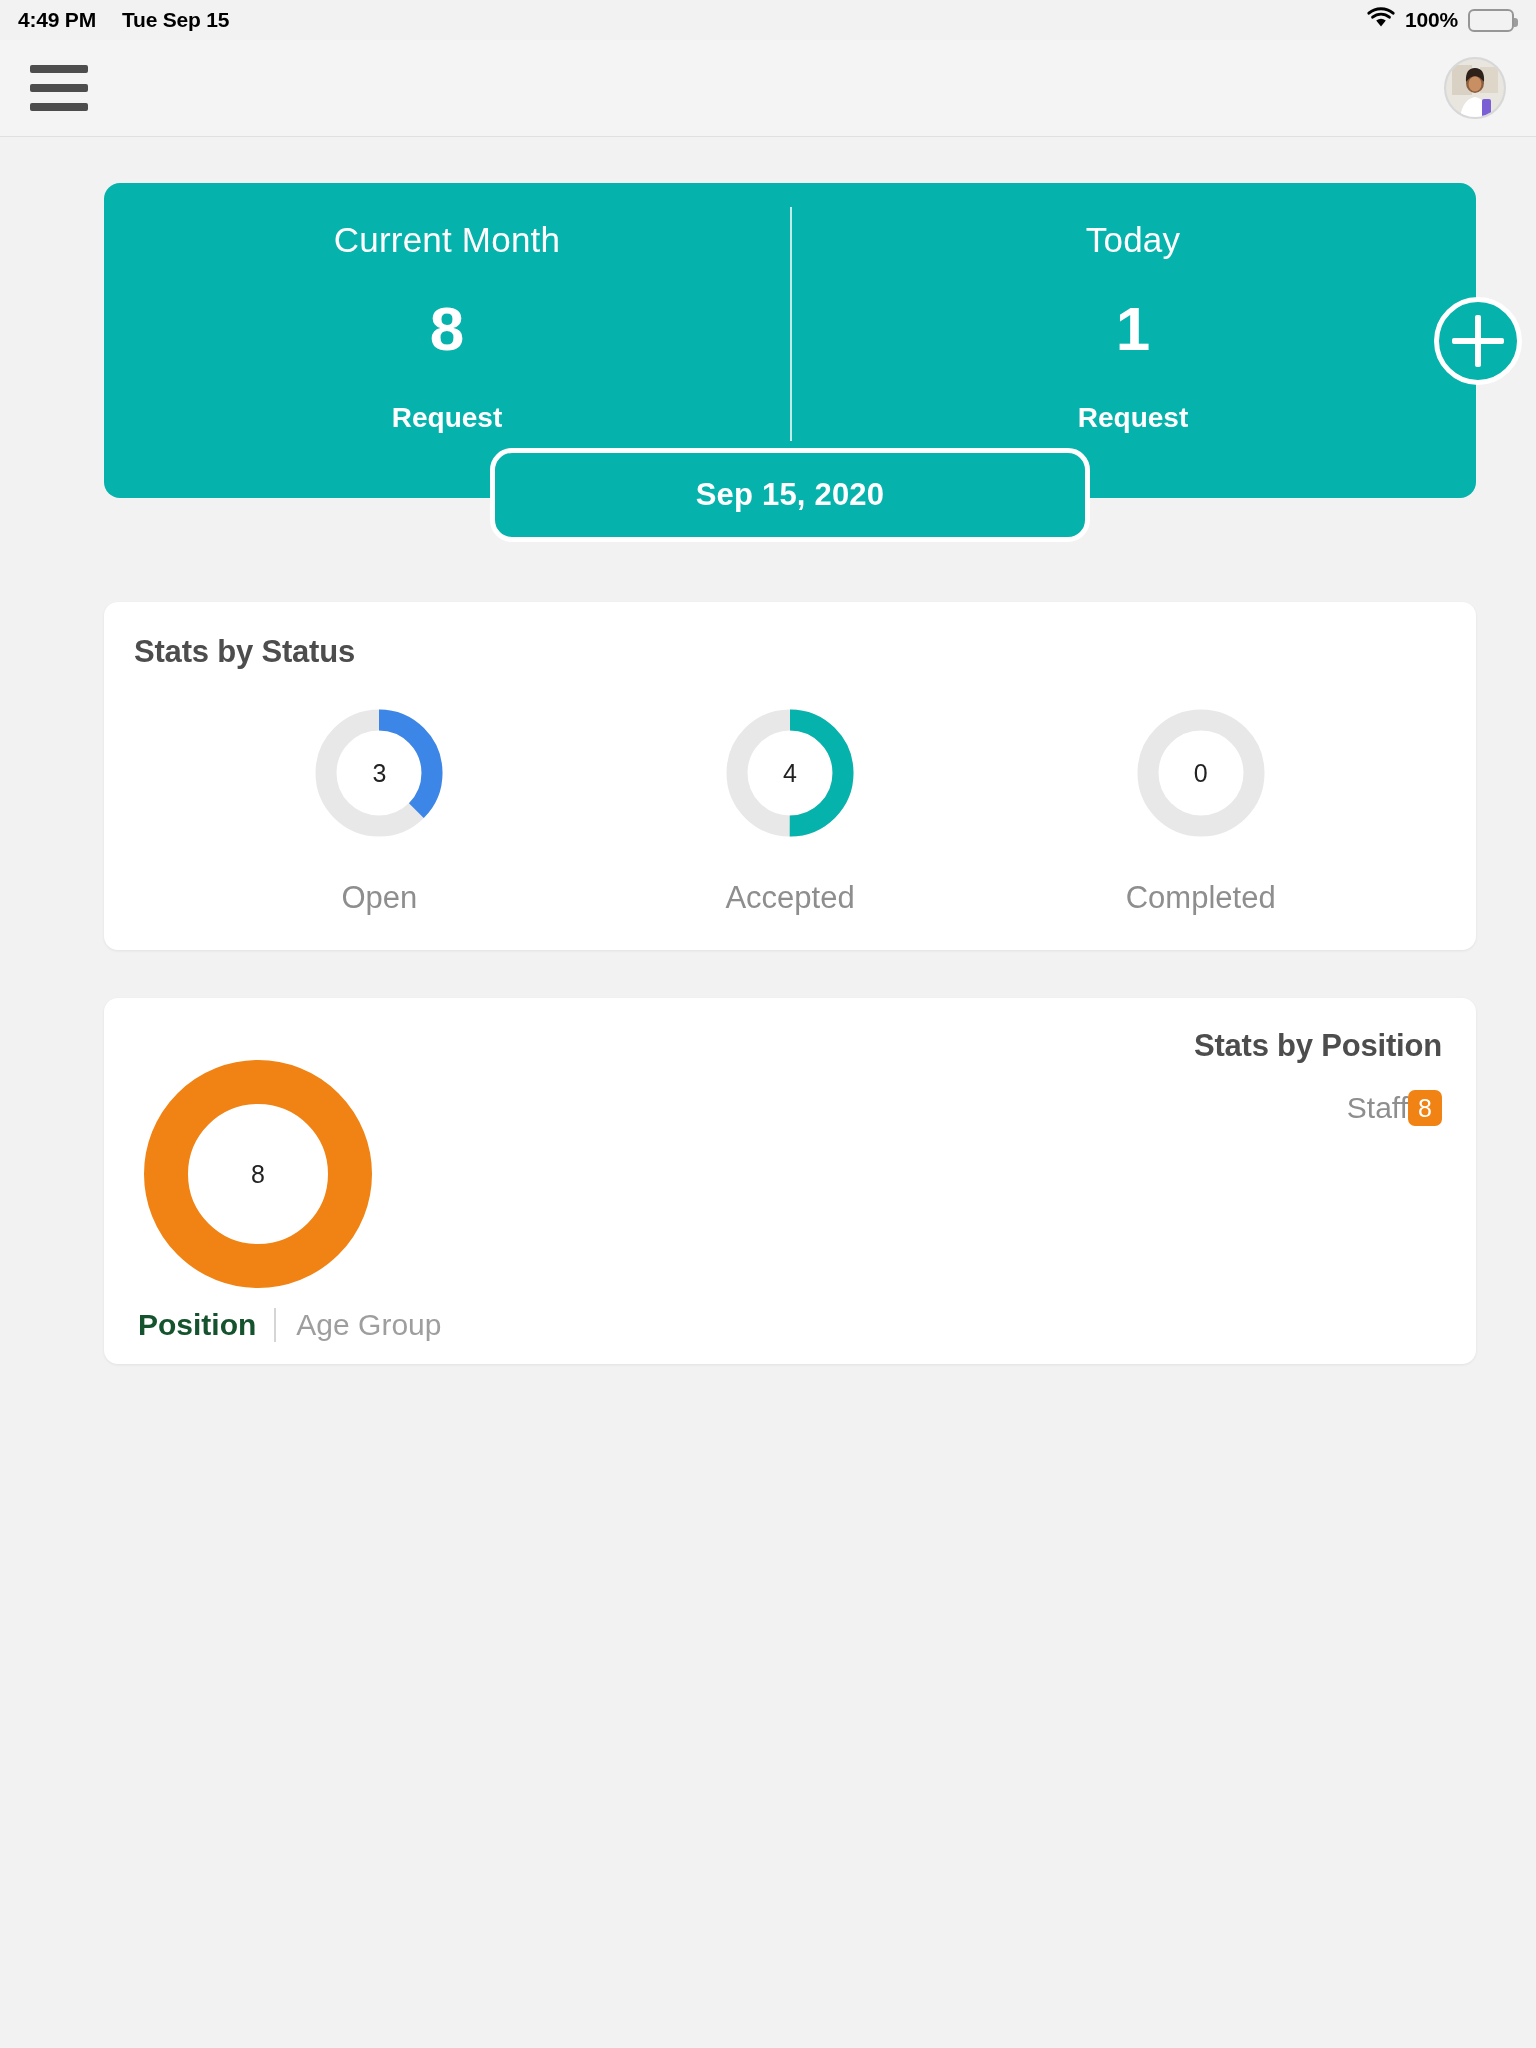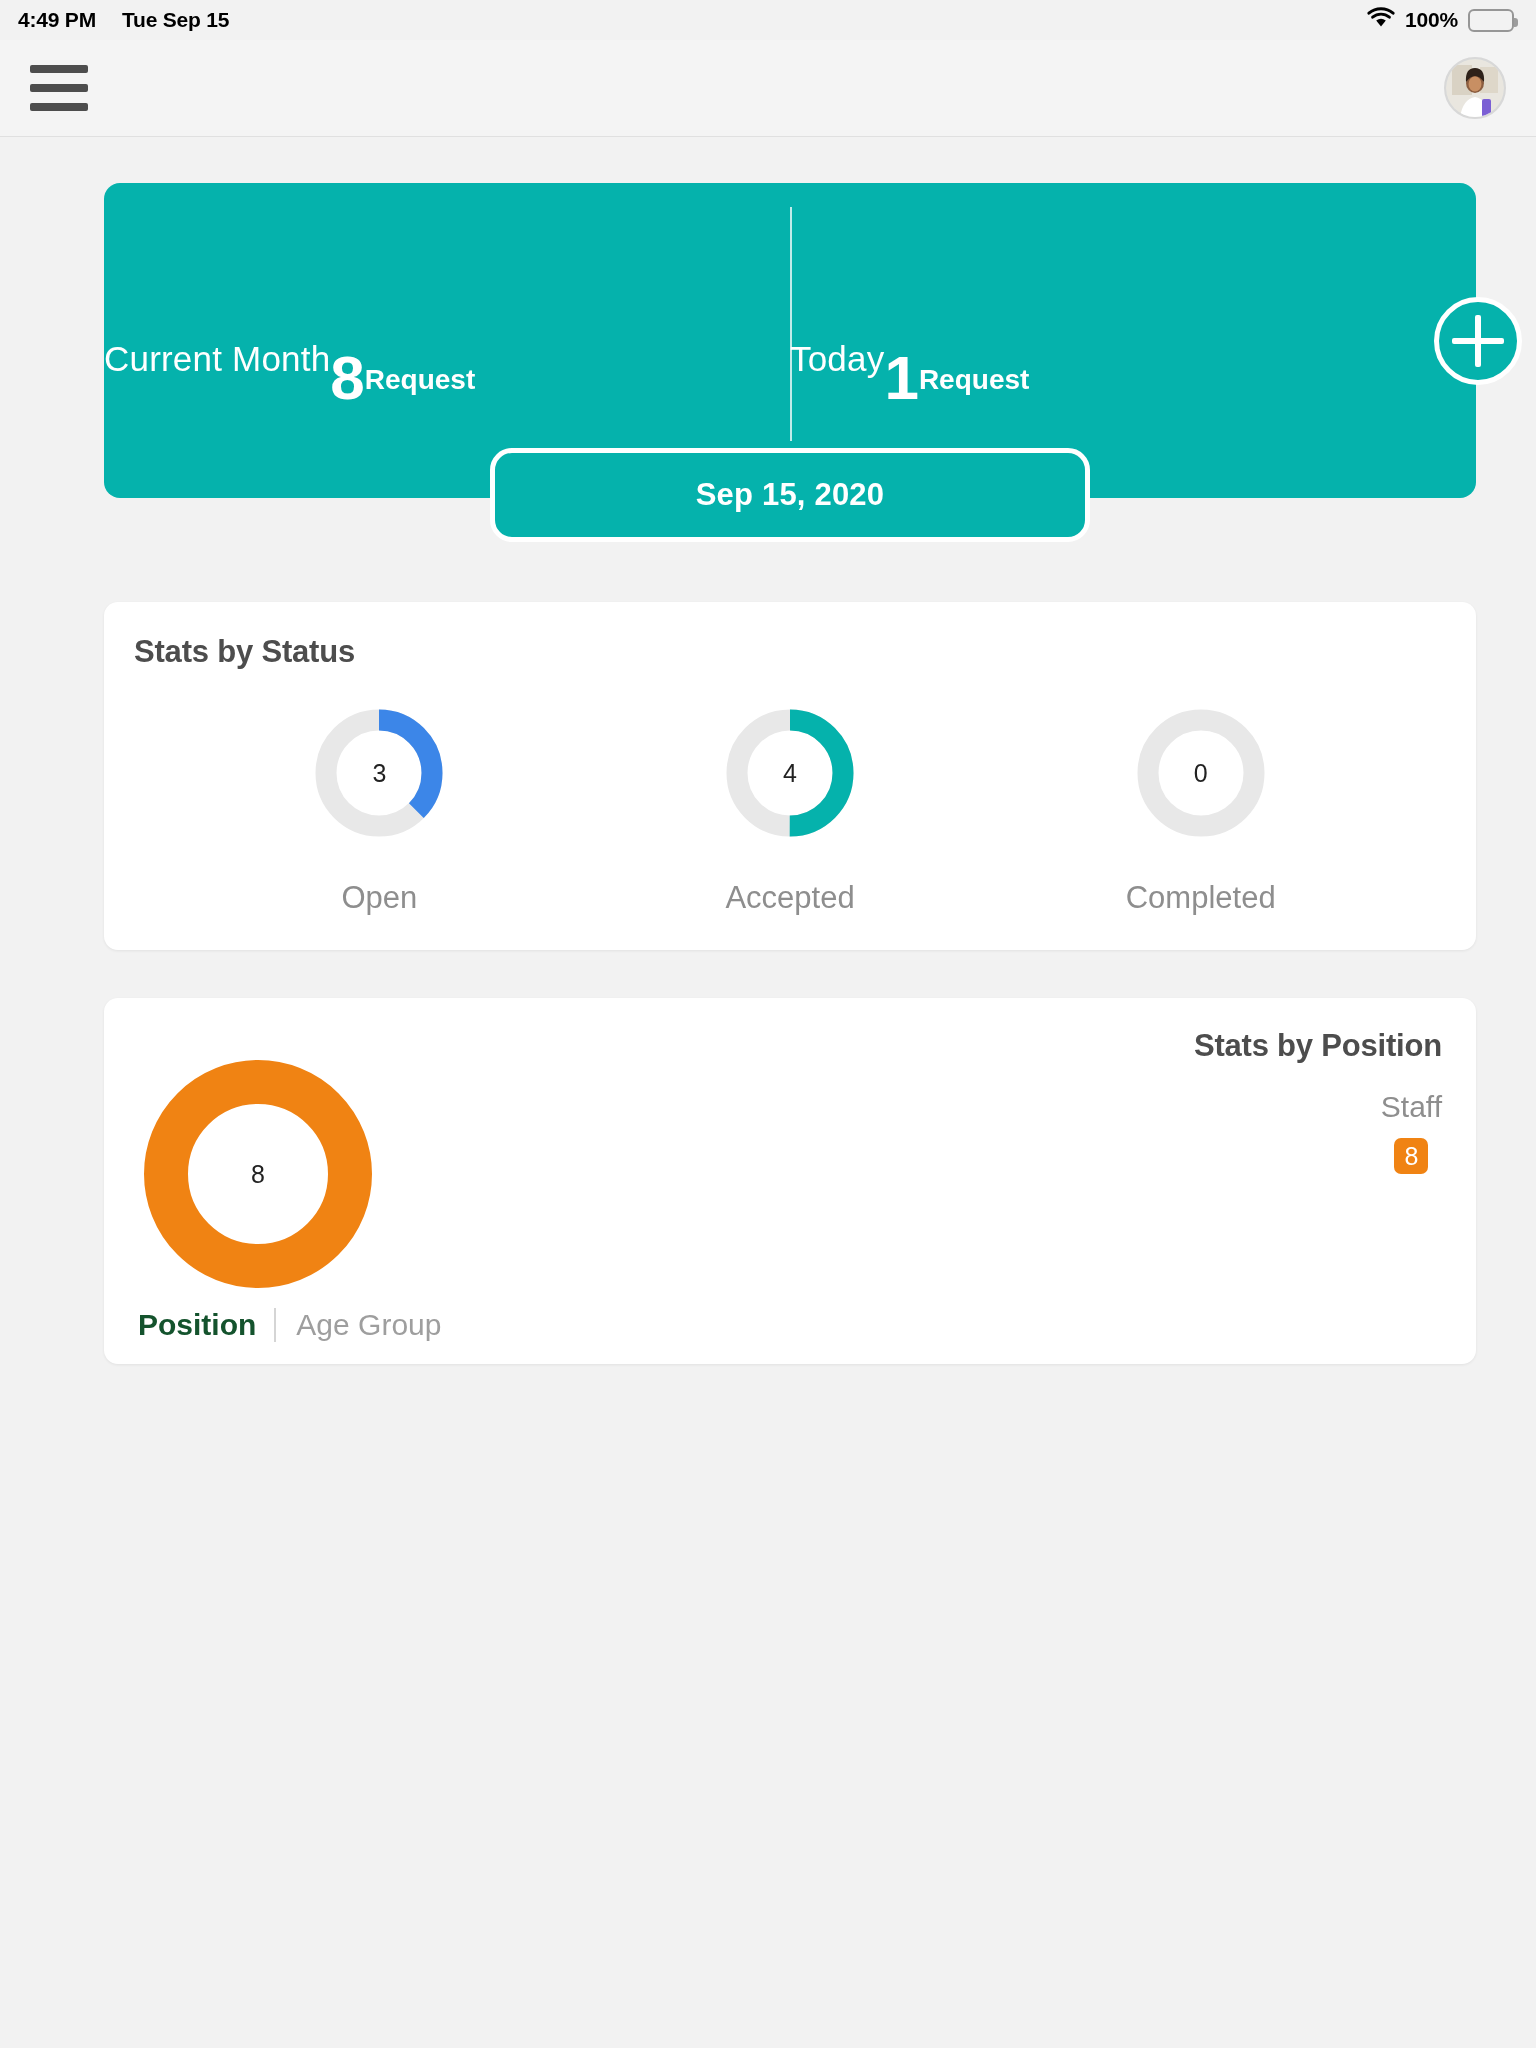--- a/index.html
+++ b/index.html
@@ -83,21 +83,21 @@
   
   .summary-wrap{ position:relative; margin:46px 60px 0 104px; }
   .summary-card{
     background:#05B2AC;
     border-radius:16px;
     height:315px;
     display:flex;
     position:relative;
   }
   .sum-col{
-    flex:1; display:flex; flex-direction:row;
+    flex:1; display:flex; flex-direction:column;
     align-items:center; justify-content:flex-start;
     padding-top:37px; color:#fff;
   }
   .sum-label{ font-size:35px; font-weight:400; letter-spacing:0.2px; }
   .sum-value{ font-size:62px; font-weight:700; margin-top:38px; line-height:1; }
   .sum-unit{ font-size:28px; font-weight:600; margin-top:42px; }
   .sum-divider{
     position:absolute; left:50%; top:24px; bottom:57px;
     width:2px; background:rgba(255,255,255,.75);
   }
@@ -155,21 +155,21 @@
   }
   .donut-label{
     margin-top:40px; font-size:31px; color:#8e8e8e; font-weight:400;
   }
 
   
   #position-card{ margin-top:48px; padding:30px 34px 32px 50px; position:relative; height:366px; }
   #position-card .card-title{ text-align:right; }
   .legend{
     position:absolute; right:34px; top:92px;
-    display:flex; align-items:center; gap:14px;flex-direction:column;
+    display:flex; align-items:center; 
   }
   .legend-label{ font-size:30px; color:#8e8e8e; }
   .legend-badge{
     background:#F08313; color:#fff;
     font-size:25px; font-weight:500;
     border-radius:7px;
     min-width:34px; height:36px;
     display:flex; align-items:center; justify-content:center;
     padding:0 8px;
   }

